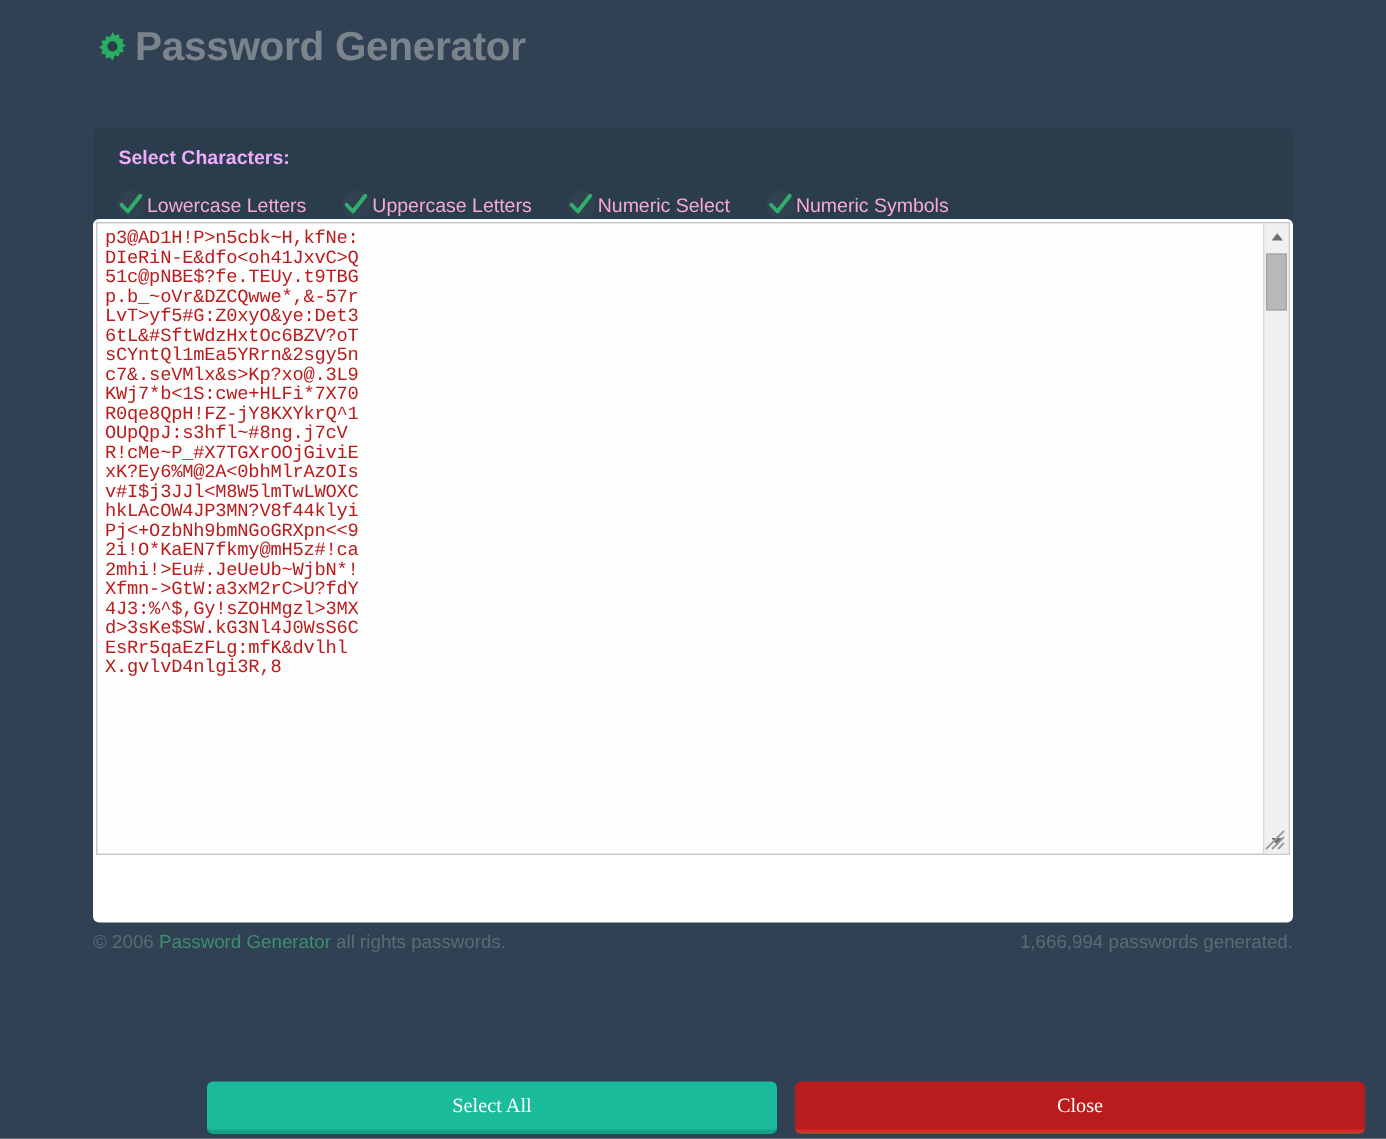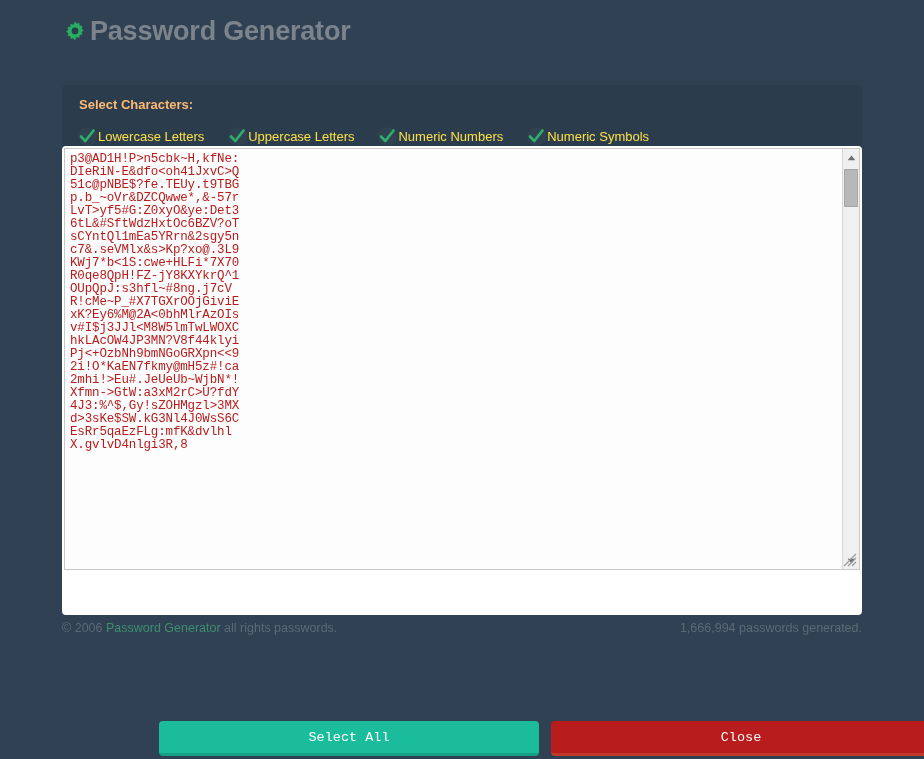--- a/index.html
+++ b/index.html
@@ -27,40 +27,40 @@
   
   .options-panel {
     position: absolute; left: 62px; top: 85px;
     width: 800px; height: 470px;
     background: #2b3c4c;
     border-radius: 5px;
   }
   .panel-label {
     position: absolute; left: 17px; top: 12px;
     font-size: 13px; font-weight: bold;
-    color: #fdba74;
+    color: #f0abfc;
   }
   .checkbox-row {
     position: absolute; left: 16px; top: 42px;
     display: flex; align-items: center;
   }
   .check-item {
     display: flex; align-items: center;
     margin-right: 24px;
   }
   .check-box {
     position: relative; width: 19px; height: 19px;
     border-radius: 50%;
     background: #30424f;
     margin-right: 1px;
     flex: none;
   }
   .check-box svg { position: absolute; left: 1px; top: 0px; }
   .check-label {
-    font-size: 13px; color: #fde047;
+    font-size: 13px; color: #f9a8d4;
     white-space: nowrap;
   }
 
   
   .result-modal {
     position: absolute; left: 62px; top: 146px;
     width: 800px; height: 469px;
     background: #ffffff;
     border-radius: 4px;
   }
@@ -107,23 +107,23 @@
     position: absolute; right: 1px; bottom: 1px;
     width: 16px; height: 16px;
   }
 
   
   .btn {
     position: absolute; top: 575px;
     height: 35px;
     border: none; border-radius: 4px;
     color: #ffffff; font-size: 13.5px;
-    font-family: Liberation Mono, monospace;
+    font-family: Liberation Serif, serif;
     cursor: pointer; padding: 0;
-    display: flex; align-items: center; justify-content: center; margin-left: 21px;
+    display: flex; align-items: center; justify-content: center;
   }
   .btn-select-all {
     left: 76px; width: 380px;
     background: #1abc9c;
     border-bottom: 3px solid #16a085;
   }
   .btn-close {
     left: 468px; width: 380px;
     background: #b91c1c;
     border-bottom: 3px solid #c0392b;
@@ -175,21 +175,21 @@
         </span>
         <span class="check-label">Uppercase Letters</span>
       </div>
 
       <div class="check-item">
         <span class="check-box">
           <svg width="17" height="19" viewBox="0 0 17 19">
             <path d="M2 9.5 L6.3 14 L14.5 3.5" stroke="#2eaf6e" stroke-width="2.6" fill="none" stroke-linecap="round" stroke-linejoin="round"></path>
           </svg>
         </span>
-        <span class="check-label">Numeric Numbers</span>
+        <span class="check-label">Numeric Select</span>
       </div>
 
       <div class="check-item">
         <span class="check-box">
           <svg width="17" height="19" viewBox="0 0 17 19">
             <path d="M2 9.5 L6.3 14 L14.5 3.5" stroke="#2eaf6e" stroke-width="2.6" fill="none" stroke-linecap="round" stroke-linejoin="round"></path>
           </svg>
         </span>
         <span class="check-label">Numeric Symbols</span>
       </div>

